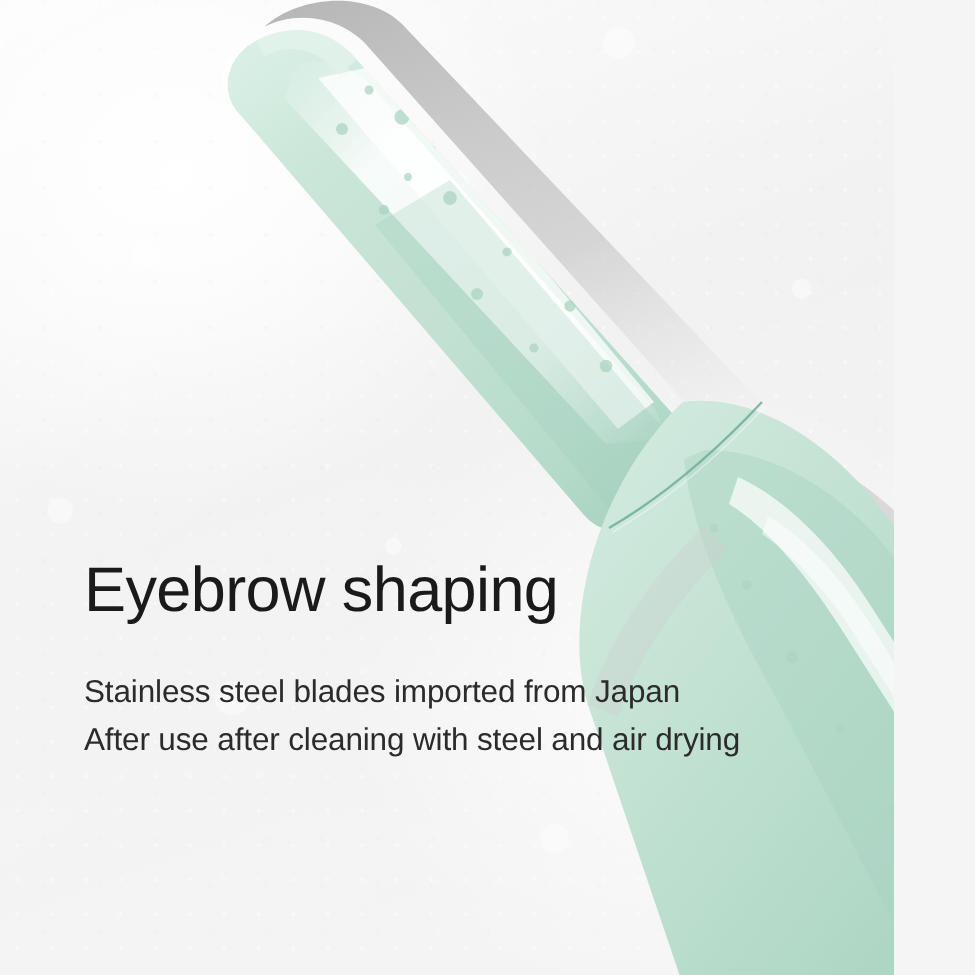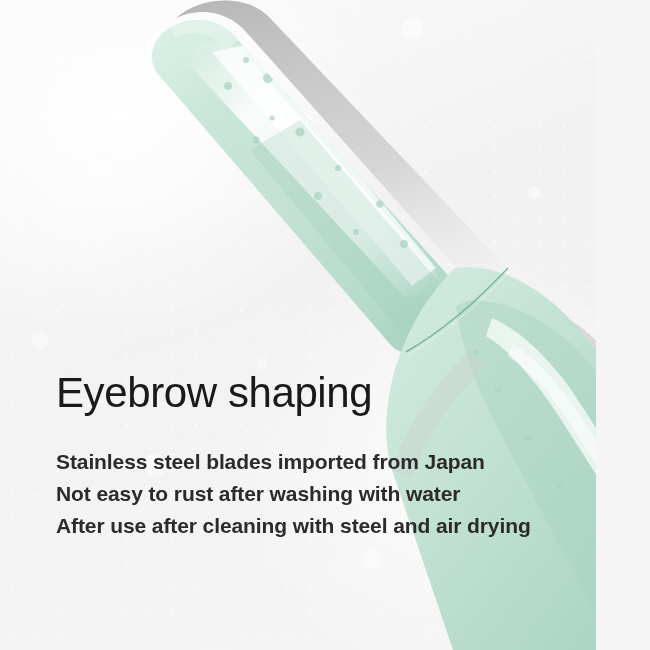--- a/index.html
+++ b/index.html
@@ -69,21 +69,21 @@
     color:#1a1a1a;
     font-weight:400;
     letter-spacing:-0.4px;
     white-space:nowrap;
   }
   .subcopy{margin-top:28px;}
   .subline{
     font-size:21px;
     line-height:32px;
     color:#2b2b2b;
-    font-weight:700;
+    font-weight:400;
     letter-spacing:-0.1px;
     white-space:nowrap;
   }
 </style>
 </head>
 <body>
 
 <div id="scene">
 
   <div class="bg-base"></div>
@@ -258,18 +258,17 @@
       <path d="M392,470 C 404,430 432,386 470,350 L 486,366
                C 450,400 424,442 412,478 Z" fill="#cfcfcf" opacity=".35"></path>
     </svg>
   </div>
 
   <div class="copy">
     <div class="headline">Eyebrow shaping</div>
 
     <div class="subcopy">
       <div class="subline">Stainless steel blades imported from Japan</div>
-      <div class="subline">Not easy to rust after washing with water</div>
       <div class="subline">After use after cleaning with steel and air drying</div>
     </div>
   </div>
 
 </div>
 
 </body></html>

